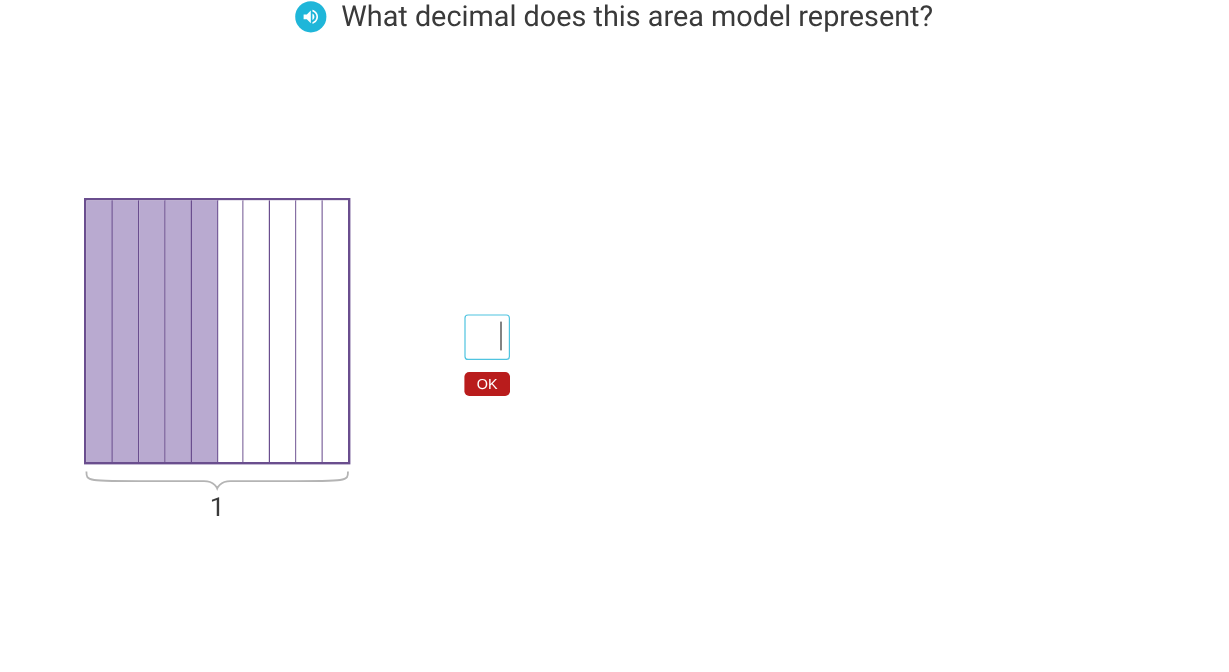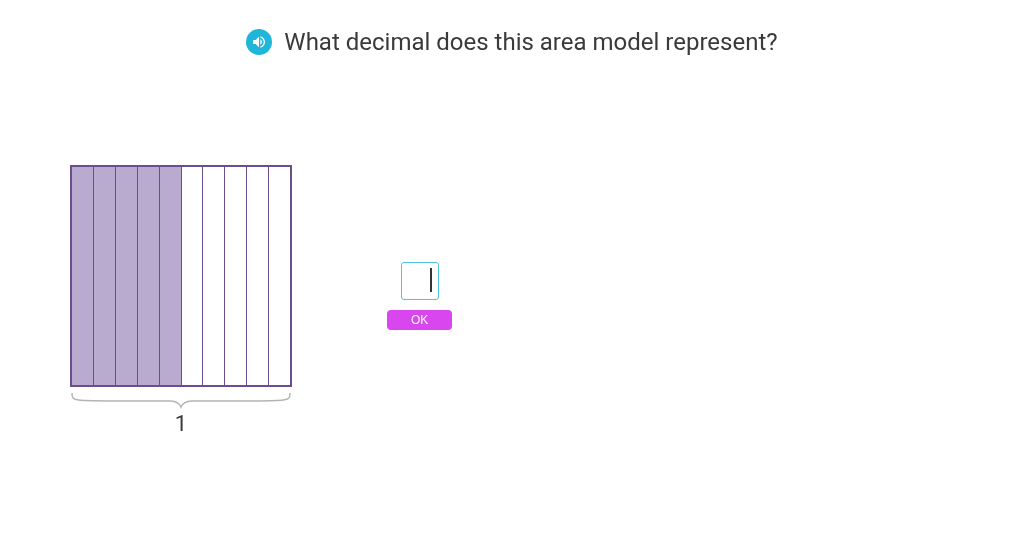--- a/index.html
+++ b/index.html
@@ -12,21 +12,20 @@
       background: #ffffff;
       width: 1024px;
       height: 560px;
       position: relative;
     }
     .question-row {
       display: flex;
       align-items: center;
       justify-content: center;
       gap: 12px;
-      padding-top: 28px;
     }
     .audio-icon {
       width: 26px;
       height: 26px;
       background: #1fb6d9;
       border-radius: 50%;
       display: flex;
       align-items: center;
       justify-content: center;
       flex-shrink: 0;
@@ -101,25 +100,25 @@
       border: 1.5px solid #4fc4e0;
       border-radius: 3px;
       font-size: 20px;
       text-align: right;
       padding-right: 6px;
       outline: none;
       background: #ffffff;
       color: #333;
     }
     .ok-button {
-      background: #d946ef;
+      background: #b91c1c;
       color: #ffffff;
       border: none;
       border-radius: 4px;
-      padding: 3px 24px;
+      padding: 3px 10px;
       font-size: 12px;
       font-weight: 500;
       cursor: pointer;
     }
     .cursor-line {
       position: absolute;
       right: 7px;
       top: 6px;
       width: 1.5px;
       height: 24px;

